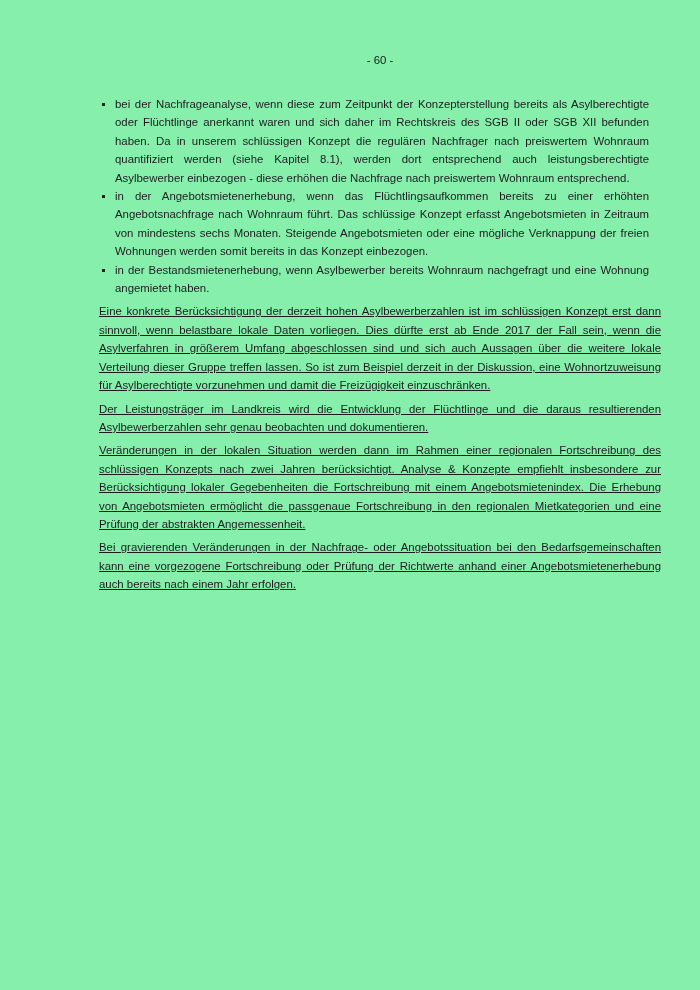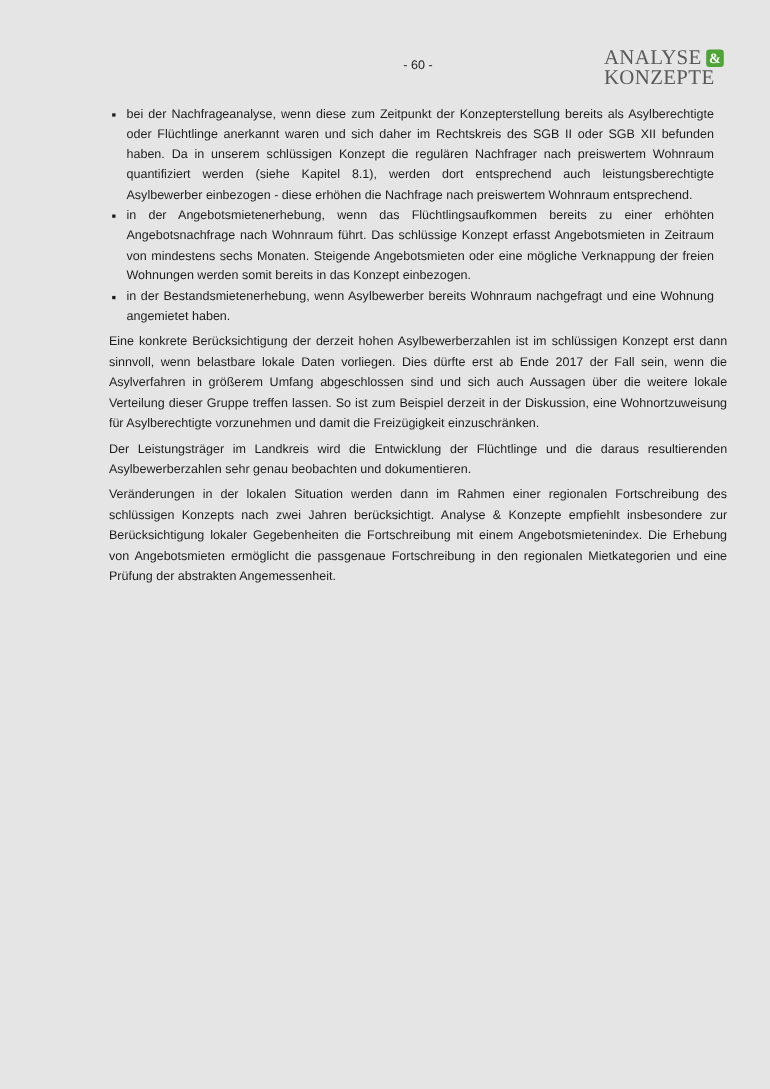--- a/index.html
+++ b/index.html
@@ -4,21 +4,21 @@
 <style>
   html, body {
     margin: 0;
     padding: 0;
     background: #ffffff;
   }
   .page {
     position: relative;
     width: 700px;
     height: 990px;
-    background: #e5e5e5;
+    background: #86efac;
     overflow: hidden;
     font-family: "Liberation Sans", "DejaVu Sans", sans-serif;
   }
 
   
   .page-number {
     position: absolute;
     left: 99px;
     top: 53px;
     width: 562px;
@@ -82,40 +82,30 @@
   .bullet-marker {
     position: absolute;
     left: 3px;
     top: 8px;
     width: 3px;
     height: 3px;
     background: #1c1c1e;
   }
   .doc p {
     margin: 0 0 5px 0;
+    text-decoration: underline;
   }
 </style>
 </head>
 <body>
 
 <div class="page">
 
   <div class="page-number">- 60 -</div>
 
-  <div class="logo">
-    <div class="logo-row">
-      <span>ANALYSE</span>
-      <span class="amp-badge">
-        <span>&amp;</span>
-      </span>
-    </div>
-    <div class="logo-row">
-      <span>KONZEPTE</span>
-    </div>
-  </div>
 
   <div class="doc">
 
     <ul class="bullets">
       <li>
         <span class="bullet-marker"></span>
         <span>bei der Nachfrageanalyse, wenn diese zum Zeitpunkt der Konzepterstellung bereits als Asylberechtigte oder Flüchtlinge anerkannt waren und sich daher im Rechtskreis des SGB II oder SGB XII befunden haben. Da in unserem schlüssigen Konzept die regulären Nachfrager nach preiswertem Wohnraum quantifiziert werden (siehe Kapitel 8.1), werden dort entsprechend auch leistungsberechtigte Asylbewerber einbezogen - diese erhöhen die Nachfrage nach preiswertem Wohnraum entsprechend.</span>
       </li>
       <li>
         <span class="bullet-marker"></span>
@@ -123,16 +113,17 @@
       </li>
       <li>
         <span class="bullet-marker"></span>
         <span>in der Bestandsmietenerhebung, wenn Asylbewerber bereits Wohnraum nachgefragt und eine Wohnung angemietet haben.</span>
       </li>
     </ul>
 
     <p>Eine konkrete Berücksichtigung der derzeit hohen Asylbewerberzahlen ist im schlüssigen Konzept erst dann sinnvoll, wenn belastbare lokale Daten vorliegen. Dies dürfte erst ab Ende 2017 der Fall sein, wenn die Asylverfahren in größerem Umfang abgeschlossen sind und sich auch Aussagen über die weitere lokale Verteilung dieser Gruppe treffen lassen. So ist zum Beispiel derzeit in der Diskussion, eine Wohnortzuweisung für Asylberechtigte vorzunehmen und damit die Freizügigkeit einzuschränken.</p>
     <p>Der Leistungsträger im Landkreis wird die Entwicklung der Flüchtlinge und die daraus resultierenden Asylbewerberzahlen sehr genau beobachten und dokumentieren.</p>
     <p>Veränderungen in der lokalen Situation werden dann im Rahmen einer regionalen Fortschreibung des schlüssigen Konzepts nach zwei Jahren berücksichtigt. Analyse &amp; Konzepte empfiehlt insbesondere zur Berücksichtigung lokaler Gegebenheiten die Fortschreibung mit einem Angebotsmietenindex. Die Erhebung von Angebotsmieten ermöglicht die passgenaue Fortschreibung in den regionalen Mietkategorien und eine Prüfung der abstrakten Angemessenheit.</p>
+    <p>Bei gravierenden Veränderungen in der Nachfrage- oder Angebotssituation bei den Bedarfsgemeinschaften kann eine vorgezogene Fortschreibung oder Prüfung der Richtwerte anhand einer Angebotsmietenerhebung auch bereits nach einem Jahr erfolgen.</p>
 
   </div>
 
 </div>
 
 </body></html>

